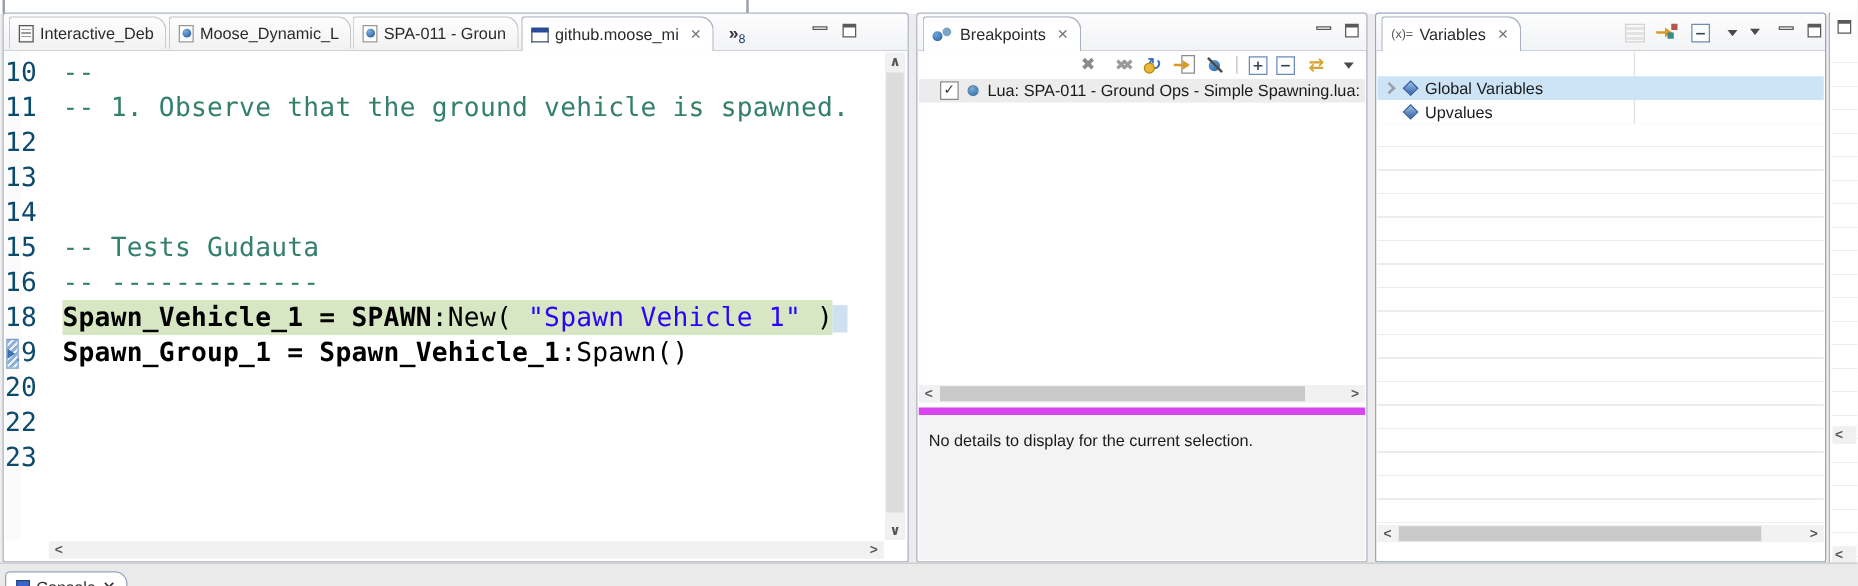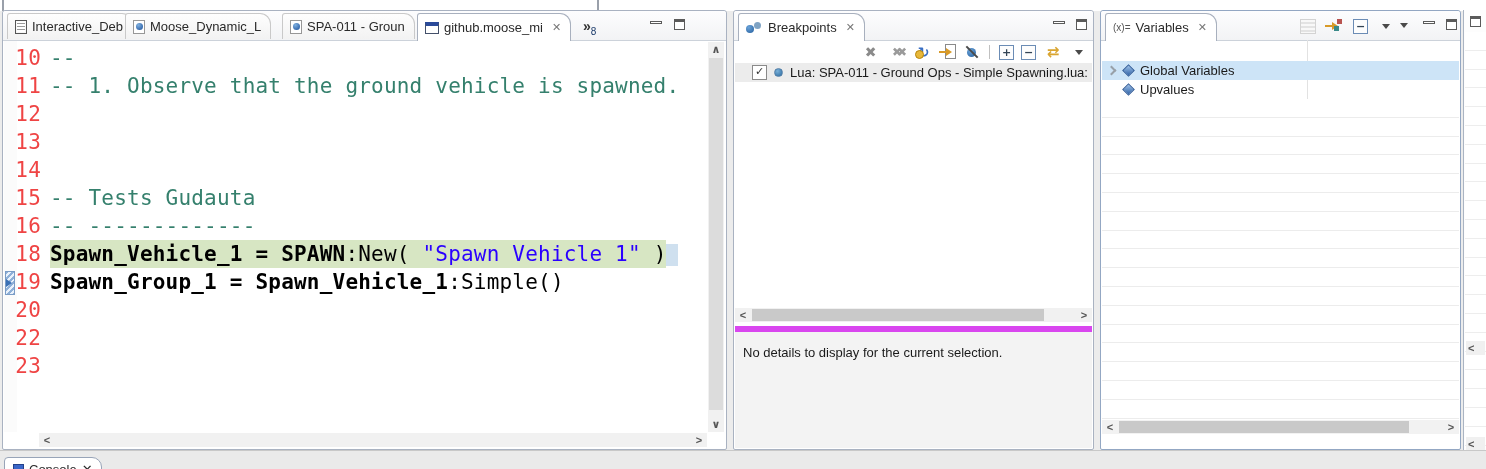--- a/index.html
+++ b/index.html
@@ -30,21 +30,21 @@
   .overflow{position:absolute;left:580px;top:7px;font-size:13px;color:#333;}
   .overflow .ochev{font-weight:bold;font-size:14px;}
   .overflow sub{font-size:10px;color:#1a3a6a;}
   #anno-ruler{position:absolute;left:1px;top:30px;width:13px;bottom:17px;background:#fbfbfb;}
   #ip-marker{position:absolute;left:2px;top:260px;width:10px;height:24px;z-index:4;
     background:repeating-linear-gradient(135deg,#8fb0d8 0 2px,#e9f1fb 2px 4px);border:1px solid #7a9cc6;box-sizing:border-box;}
   #ip-marker i{position:absolute;left:0px;top:7px;width:0;height:0;border-top:4px solid transparent;border-bottom:4px solid transparent;border-left:6px solid #3a70b5;}
   #code-rows{position:absolute;left:1px;top:31px;right:19px;bottom:17px;overflow:hidden;padding-top:2px;
     font-family:"DejaVu Sans Mono","Liberation Mono",monospace;font-size:21px;letter-spacing:0.2px;}
   .code-line{display:flex;height:28px;line-height:28px;white-space:pre;}
-  .ln{width:46px;text-align:right;padding-right:9px;color:#ef4444;flex:none;box-sizing:border-box;}
+  .ln{width:46px;text-align:left;padding-right:9px;color:#0c4a6e;flex:none;box-sizing:border-box;}
   .lc{flex:1;}
   .seg-comment{color:#35806d;}
   .seg-bold{color:#000;font-weight:bold;}
   .seg-plain{color:#000;}
   .seg-string{color:#2a00ff;}
   .exec{background:#d7e6c3;display:inline-block;height:28px;}
   .ip-tail{background:#cfe0ef;display:inline-block;width:12px;height:22px;vertical-align:middle;}
   
   .vscroll{position:absolute;top:31px;right:2px;width:16px;bottom:17px;background:#f1f1f1;}
   .vscroll .thumb{position:absolute;left:1px;right:1px;top:16px;bottom:22px;background:#dcdcdc;}
@@ -132,21 +132,21 @@
   <div class="ts-sep" style="left:597px"></div>
 </div>
 
 <div id="editor-panel" class="panel">
   <div class="tabbar">
     <div id="editor-tabs">
         <div class="tab" style="left: 4px;">
           <span class="ticon icon-interactive-console-icon"></span>
           <span>Interactive_Deb</span>
         </div>
-        <div class="tab" style="left: 122px;">
+        <div class="tab" style="left: 132px;">
           <span class="ticon icon-lua-file-icon"></span>
           <span>Moose_Dynamic_L</span>
         </div>
         <div class="tab" style="left: 279px;">
           <span class="ticon icon-lua-file-icon"></span>
           <span>SPA-011 - Groun</span>
         </div>
         <div class="tab active" style="left: 414px;">
           <span class="ticon icon-mission-file-icon"></span>
           <span>github.moose_mi</span>
@@ -165,21 +165,21 @@
     </div>
   <div id="code-rows">
       <div class="code-line"><span class="ln">10</span><span class="lc"><span class="seg-comment">--</span></span></div>
       <div class="code-line"><span class="ln">11</span><span class="lc"><span class="seg-comment">-- 1. Observe that the ground vehicle is spawned.</span></span></div>
       <div class="code-line"><span class="ln">12</span><span class="lc"></span></div>
       <div class="code-line"><span class="ln">13</span><span class="lc"></span></div>
       <div class="code-line"><span class="ln">14</span><span class="lc"></span></div>
       <div class="code-line"><span class="ln">15</span><span class="lc"><span class="seg-comment">-- Tests Gudauta</span></span></div>
       <div class="code-line"><span class="ln">16</span><span class="lc"><span class="seg-comment">-- -------------</span></span></div>
       <div class="code-line"><span class="ln">18</span><span class="lc"><span class="exec"><span class="seg-bold">Spawn_Vehicle_1 = SPAWN</span><span class="seg-plain">:New( </span><span class="seg-string">"Spawn Vehicle 1"</span><span class="seg-plain"> )</span></span><span class="ip-tail"></span></span></div>
-      <div class="code-line"><span class="ln">19</span><span class="lc"><span class="seg-bold">Spawn_Group_1 = Spawn_Vehicle_1</span><span class="seg-plain">:Simple()</span></span></div>
+      <div class="code-line"><span class="ln">19</span><span class="lc"><span class="seg-bold">Spawn_Group_1 = Spawn_Vehicle_1</span><span class="seg-plain">:Spawn()</span></span></div>
       <div class="code-line"><span class="ln">20</span><span class="lc"></span></div>
       <div class="code-line"><span class="ln">22</span><span class="lc"></span></div>
       <div class="code-line"><span class="ln">23</span><span class="lc"></span></div>
     </div>
   <div class="vscroll">
     <div class="sb-arrow up">∧</div>
     <div class="thumb"></div>
     <div class="sb-arrow down">∨</div>
   </div>
   <div id="editor-hscroll" class="hscroll">

